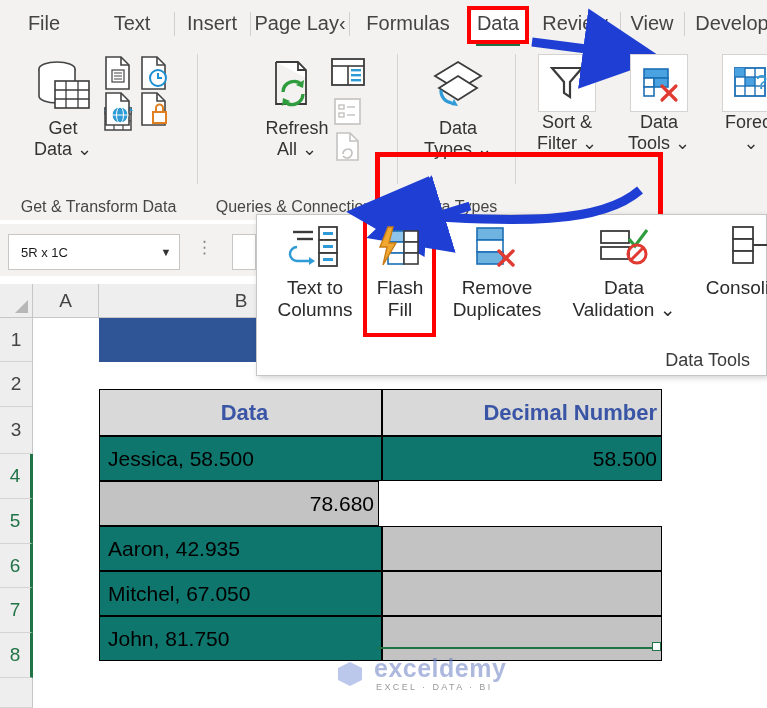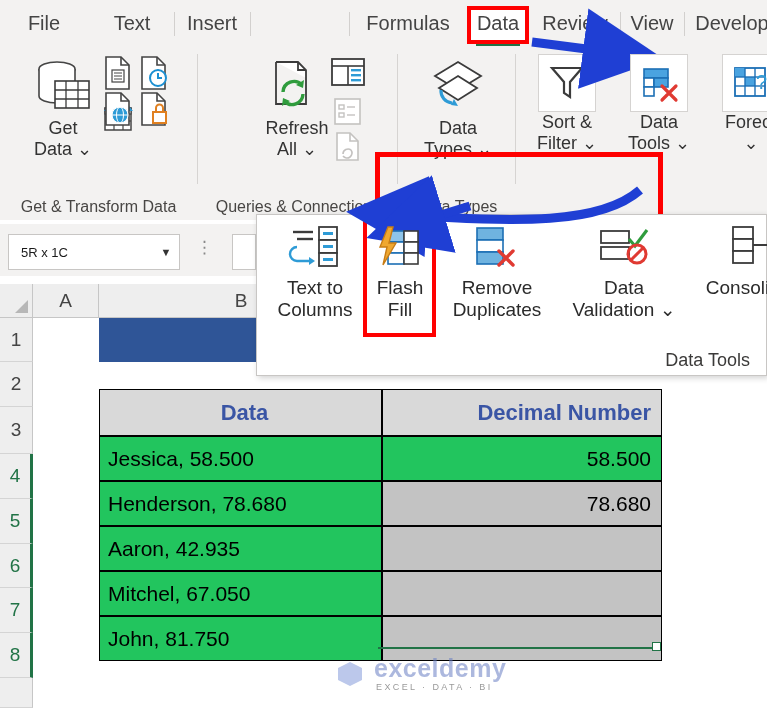--- a/index.html
+++ b/index.html
@@ -130,24 +130,24 @@
 
   #r1b-fill {
     position:absolute; left:99px; top:34px; width:157px; height:44px; background:#2f5597;
   }
 
   
   #tbl { position:absolute; left:99px; top:105px; width:563px; }
   .trow { display:flex; }
   .cell {
     border:1px solid #000000; height:45px; display:flex; align-items:center;
-    font-size:21px; color:#000000; background:#22c55e;
+    font-size:21px; color:#000000; background:#0f766e;
   }
   .cell.c1 { width:283px; padding-left:8px; }
-  .cell.c2 { width:280px; padding-right:10px; justify-content:flex-end; }
+  .cell.c2 { width:280px; padding-right:4px; justify-content:flex-end; }
   .hdr { background:#d9d9d9; justify-content:center; font-weight:bold; color:#3a55a5; font-size:22px; height:47px; }
   .cell.grey { background:#c3c3c3; }
 
   #col-highlight {
     position:absolute; left:375px; top:152px; width:288px; height:216px;
     border:5px solid #ff0000; pointer-events:none;
   }
   #activehandle {
     position:absolute; left:652px; top:358px; width:9px; height:9px;
     background:#ffffff; border:1px solid #217346;
@@ -165,20 +165,21 @@
 <body>
 
 <div id="ribbon">
 
   <div id="tabstrip">
     <div class="tab" style="left:20px;width:48px;">File</div>
     <div class="tab" style="left:92px;width:80px;">Text</div>
     <div class="tabsep" style="left:174px;"></div>
     <div class="tab" style="left:178px;width:68px;">Insert</div>
     <div class="tabsep" style="left:250px;"></div>
+    <div class="tab" style="left:254px;width:92px;">Page Lay‹</div>
     <div class="tabsep" style="left:349px;"></div>
     <div class="tab" style="left:353px;width:110px;">Formulas</div>
     <div id="tab-data-box"></div>
     <div class="tab" style="left:469px;width:58px;z-index:3;">Data</div>
     <div id="tab-data-underline"></div>
     <div class="tab" style="left:533px;width:84px;">Review</div>
     <div class="tabsep" style="left:620px;"></div>
     <div class="tab" style="left:624px;width:56px;">View</div>
     <div class="tabsep" style="left:684px;"></div>
     <div class="tab" style="left:688px;width:88px;">Develop</div>
@@ -392,21 +393,20 @@
     <div class="trow">
       <div class="cell c1 hdr">Data</div>
       <div class="cell c2 hdr">Decimal Number</div>
     </div>
 
     <div class="trow">
       <div class="cell c1">Jessica, 58.500</div>
       <div class="cell c2">58.500</div>
     </div>
     <div class="trow">
-      <div class="cell c1">Henderson, 78.680</div>
       <div class="cell c2 grey">78.680</div>
     </div>
     <div class="trow">
       <div class="cell c1">Aaron, 42.935</div>
       <div class="cell c2 grey"></div>
     </div>
     <div class="trow">
       <div class="cell c1">Mitchel, 67.050</div>
       <div class="cell c2 grey"></div>
     </div>

